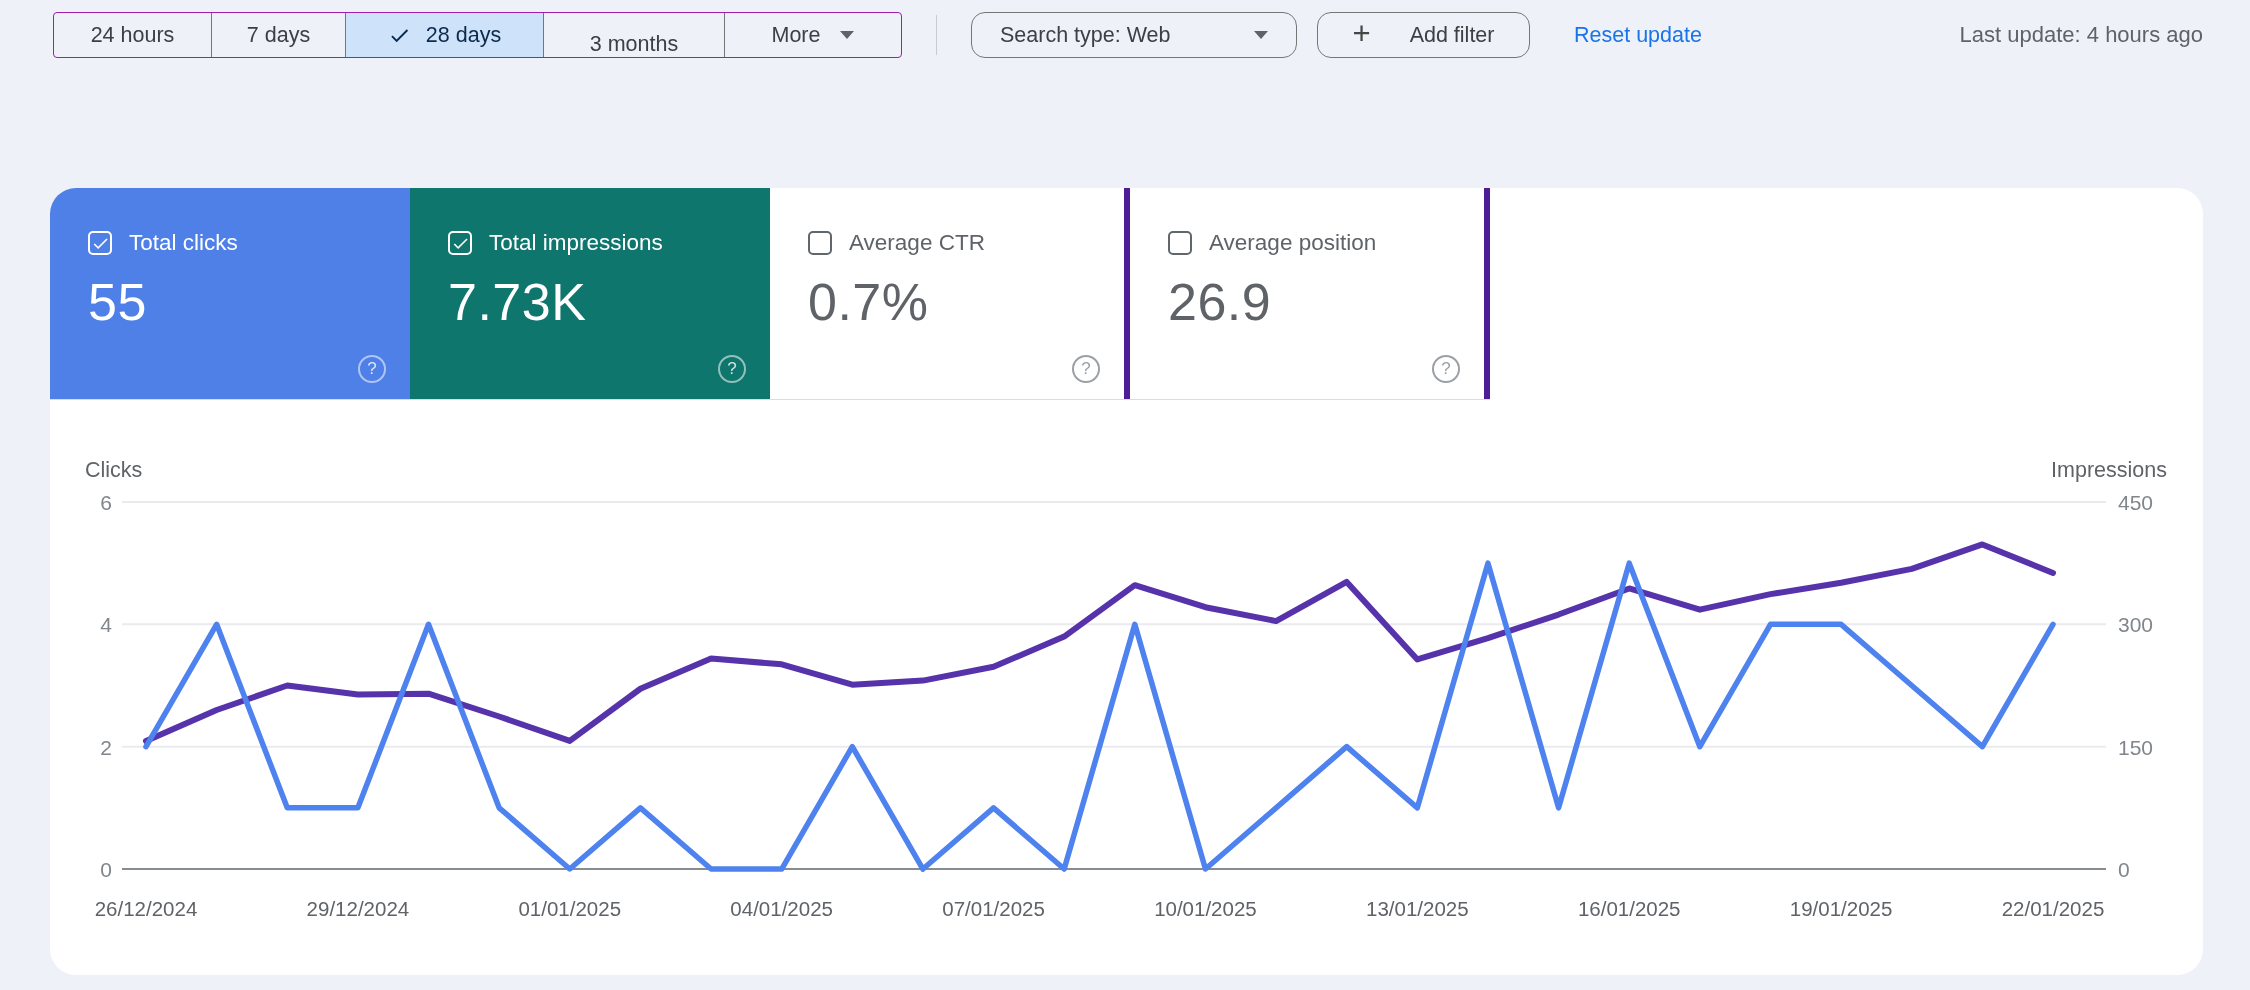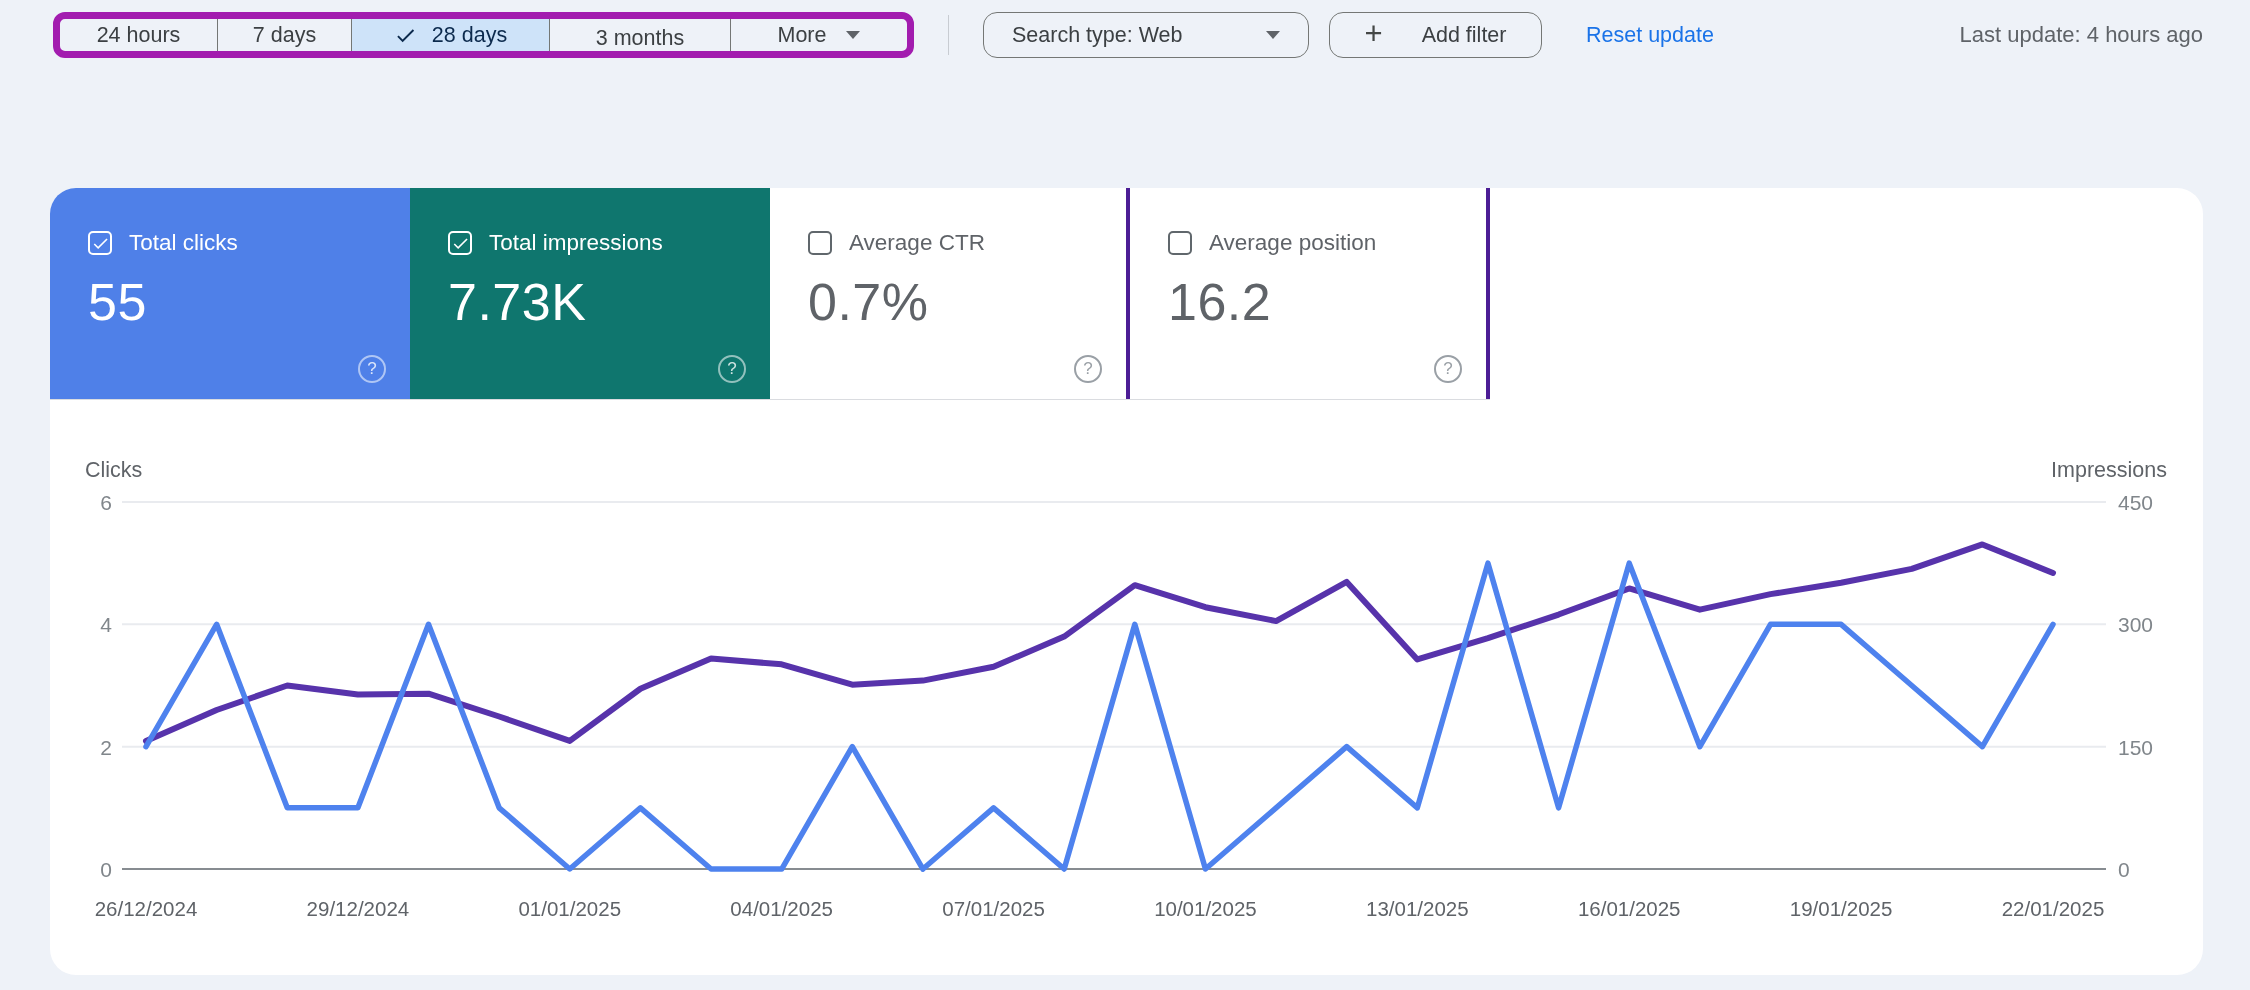--- a/index.html
+++ b/index.html
@@ -10,21 +10,21 @@
     font-family:"Liberation Sans", sans-serif;
     -webkit-font-smoothing:antialiased;
   }
 
   
   .topbar {
     position:absolute; left:53px; top:12px; right:47px; height:46px;
     display:flex; align-items:center;
   }
   .segmented {
-    display:flex; height:46px; border:7px solid #a21caf; border-radius:12px;
+    display:flex; height:46px; border:1px solid #a21caf; border-radius:4px;
     overflow:hidden; flex:0 0 auto; background:transparent;
   }
   .seg {
     display:flex; align-items:center; justify-content:center;
     font-size:21.5px; color:#3c4043; border-right:1px solid #747775;
     white-space:nowrap; cursor:pointer;
   }
   .seg:last-child { border-right:none; }
   .seg.w1{ width:158px; } .seg.w2{ width:134px; } .seg.w3{ width:198px; }
   .seg.w4{ width:181px;align-items:flex-end; } .seg.w5{ width:176px; }
@@ -54,21 +54,21 @@
     position:absolute; left:50px; top:188px; width:2153px; height:787px;
     background:#ffffff; border-radius:26px;
   }
 
   
   .tiles { position:absolute; left:0; top:0; width:1440px; height:212px;
            display:flex; border-bottom:1px solid #dadce0; }
   .tile { width:360px; height:211px; position:relative; cursor:pointer; }
   .tile.sel-blue   { background:#4f80e8; border-top-left-radius:26px; }
   .tile.sel-purple { background:#0f766e; }
-  .tile.plain { background:#ffffff; border-right:4px solid #4c1d95; }
+  .tile.plain { background:#ffffff; border-right:6px solid #4c1d95; }
   .tile-head { position:absolute; left:38px; top:42px; display:flex; align-items:center; }
   .cbox { width:24px; height:24px; border-radius:5px; margin-right:17px;
           display:flex; align-items:center; justify-content:center; flex:0 0 auto; }
   .cbox.checked { border:2.5px solid #ffffff; color:#ffffff; }
   .cbox.empty   { border:2.5px solid #60676c; }
   .tile-label { font-size:22.5px; }
   .tile.sel-blue .tile-label, .tile.sel-purple .tile-label { color:#ffffff; }
   .tile.plain .tile-label { color:#5f6368; }
   .tile-value { position:absolute; left:38px; top:84px; font-size:52px; font-weight:400; letter-spacing:.5px; }
   .tile.sel-blue .tile-value, .tile.sel-purple .tile-value { color:#ffffff; }
@@ -171,21 +171,21 @@
       </div>
       <div class="tile-value">0.7%</div>
       <div class="help">?</div>
     </div>
 
     <div class="tile plain">
       <div class="tile-head">
         <span class="cbox empty"></span>
         <span class="tile-label">Average position</span>
       </div>
-      <div class="tile-value">16.2</div>
+      <div class="tile-value">26.9</div>
       <div class="help">?</div>
     </div>
   </div>
 
   <div class="chart-zone">
     <div class="axis-title left">Clicks</div>
     <div class="axis-title right">Impressions</div>
     <svg id="chart-svg" width="2153" height="505" viewBox="0 0 2153 505">
         <line x1="72" x2="2056" y1="411" y2="411" stroke="#878c91" stroke-width="2"></line>
         <text x="62" y="419" text-anchor="end" fill="#80868b" font-size="21" font-family="Liberation Sans, sans-serif">0</text>

